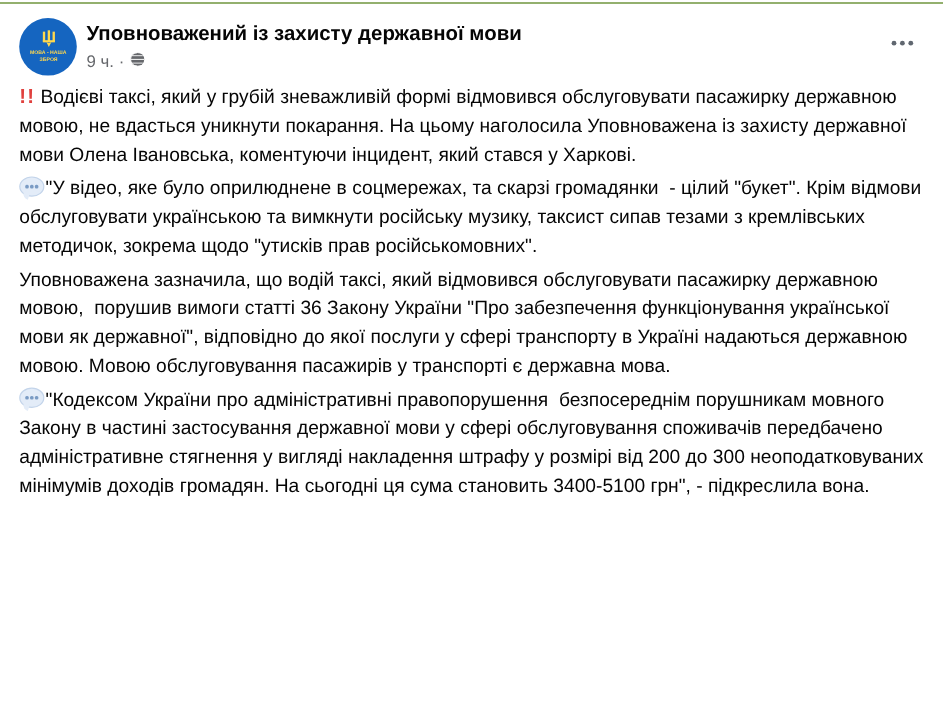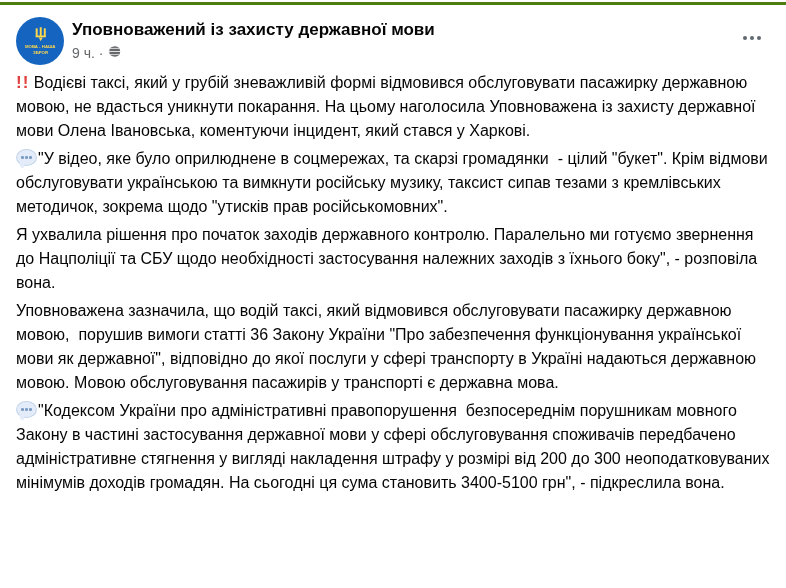--- a/index.html
+++ b/index.html
@@ -8,21 +8,21 @@
     width: 786px;
     height: 588px;
     overflow: hidden;
     background: #ffffff;
     font-family: "Liberation Sans", sans-serif;
   }
   .post-card {
     width: 786px;
     height: 586px;
     margin-top: 2px;
-    border-top: 3px solid #4d7c0f;
+    border-top: 1px solid #4d7c0f;
     background: #ffffff;
     box-sizing: border-box;
   }
   
   .post-header {
     display: flex;
     align-items: flex-start;
     padding: 12px 16px 0 16px;
     position: relative;
   }
@@ -190,21 +190,20 @@
       <i></i>
     </div>
   </div>
 
   <div class="post-body">
 
     <p><span class="excl">!!</span><span> Водієві таксі, який у грубій зневажливій формі відмовився обслуговувати пасажирку державною мовою, не вдасться уникнути покарання. На цьому наголосила Уповноважена із захисту державної мови Олена Івановська, коментуючи інцидент, який стався у Харкові.</span></p>
 
     <p><span class="balloon"><i></i><i></i><i></i></span><span>"У відео, яке було оприлюднене в соцмережах, та скарзі громадянки  - цілий "букет". Крім відмови обслуговувати українською та вимкнути російську музику, таксист сипав тезами з кремлівських методичок, зокрема щодо "утисків прав російськомовних".</span></p>
 
-    <p><span>Я ухвалила рішення про початок заходів державного контролю. Паралельно ми готуємо звернення до Нацполіції та СБУ щодо необхідності застосування належних заходів з їхнього боку", - розповіла вона.</span></p>
 
     <p><span>Уповноважена зазначила, що водій таксі, який відмовився обслуговувати пасажирку державною мовою,  порушив вимоги статті 36 Закону України "Про забезпечення функціонування української мови як державної", відповідно до якої послуги у сфері транспорту в Україні надаються державною мовою. Мовою обслуговування пасажирів у транспорті є державна мова.</span></p>
 
     <p><span class="balloon"><i></i><i></i><i></i></span><span>"Кодексом України про адміністративні правопорушення  безпосереднім порушникам мовного Закону в частині застосування державної мови у сфері обслуговування споживачів передбачено адміністративне стягнення у вигляді накладення штрафу у розмірі від 200 до 300 неоподатковуваних мінімумів доходів громадян. На сьогодні ця сума становить 3400-5100 грн", - підкреслила вона.</span></p>
 
 
   </div>
 </div>
 
 </body></html>

